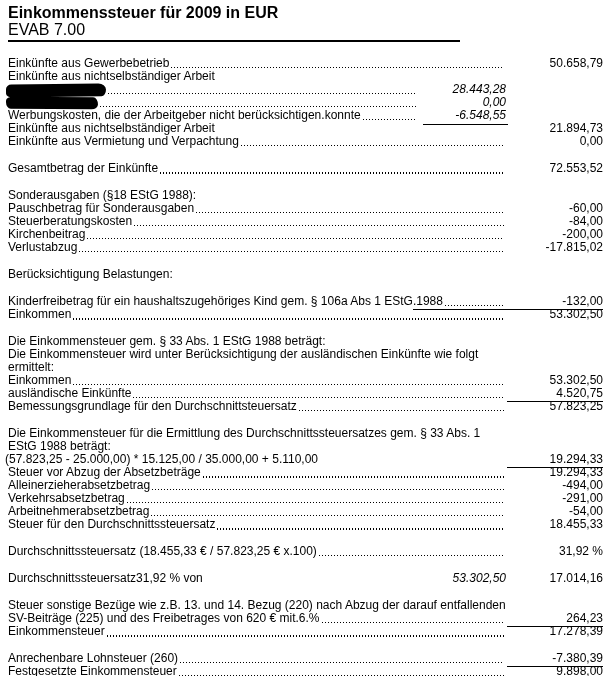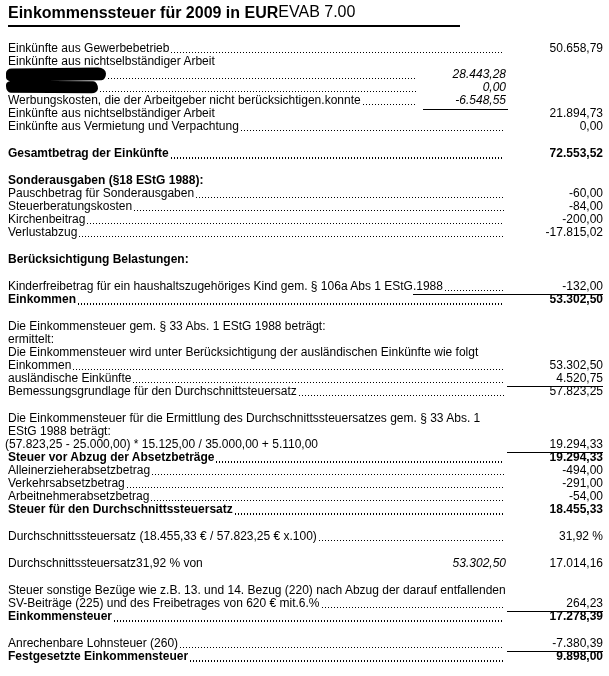--- a/index.html
+++ b/index.html
@@ -1,26 +1,26 @@
 <!DOCTYPE html>
 <html><head>
 <meta charset="utf-8">
 <style>
   html,body{margin:0;padding:0;background:#fff;}
   body{width:609px;height:676px;overflow:hidden;color:#000;
        font-family:"Liberation Sans","DejaVu Sans",sans-serif;font-size:12px;}
   .page{padding:4px 6px 0 8px;position:relative;width:595px;}
-  .header{display:flex;align-items:flex-start;}
+  .header{display:flex;justify-content:space-between;align-items:flex-start;flex-direction:column;}
   .title{font-size:16px;font-weight:bold;margin:0;line-height:18px;letter-spacing:0;}
   .version{font-size:16px;line-height:14px;padding-top:1px;}
   .title-rule{height:2px;background:#000;width:452px;margin-top:3px;}
   #rows{margin-top:15px;}
-  .row{display:flex;align-items:flex-start;height:13px;line-height:13px;
+  .row{display:flex;align-items:center;height:13px;line-height:13px;
        white-space:nowrap;position:relative;}
-  .row.bold{font-weight:bold;}
+  .row.bold{font-weight:normal;}
   .label{flex:0 0 auto;}
   .row[data-name="formula-row"] .label{margin-left:-3px;}
   .dots{flex:1 1 auto;align-self:flex-end;height:1px;margin:0 2px 2px 2px;
         background-image:repeating-linear-gradient(90deg,#000 0,#000 1px,transparent 1px,transparent 3px);}
   .row.bold .dots{height:2px;margin-bottom:1px;}
   .filler{flex:1 1 auto;}
   .cell{flex:0 0 auto;text-align:right;}
   .cell.inner{width:88px;font-style:italic;}
   .cell.outer{width:97px;}
   .section-gap{height:14px;}
@@ -123,24 +123,24 @@
       <div class="row bold" data-name="line-item">
         <span class="label" data-name="line-label">Einkommen</span>
         <div class="dots" data-name="dot-leader"></div>
         <span class="cell outer" data-name="outer-amount">53.302,50</span>
       </div>
       <div class="section-gap" data-name="section-gap"></div>
       <div class="row" data-name="line-item">
         <span class="label" data-name="line-label">Die Einkommensteuer gem. § 33 Abs. 1 EStG 1988 beträgt:</span>
       </div>
       <div class="row" data-name="line-item">
+        <span class="label" data-name="line-label">Die Einkommensteuer wird unter Berücksichtigung der ausländischen Einkünfte wie folgt</span>
+      </div>
+      <div class="row" data-name="line-item">
         <span class="label" data-name="line-label">ermittelt:</span>
-      </div>
-      <div class="row" data-name="line-item">
-        <span class="label" data-name="line-label">Die Einkommensteuer wird unter Berücksichtigung der ausländischen Einkünfte wie folgt</span>
       </div>
       <div class="row" data-name="line-item">
         <span class="label" data-name="line-label">Einkommen</span>
         <div class="dots" data-name="dot-leader"></div>
         <span class="cell outer" data-name="outer-amount">53.302,50</span>
       </div>
       <div class="row" data-name="line-item">
         <span class="label" data-name="line-label">ausländische Einkünfte</span>
         <div class="dots" data-name="dot-leader"></div>
         <span class="cell outer" data-name="outer-amount">4.520,75</span>

